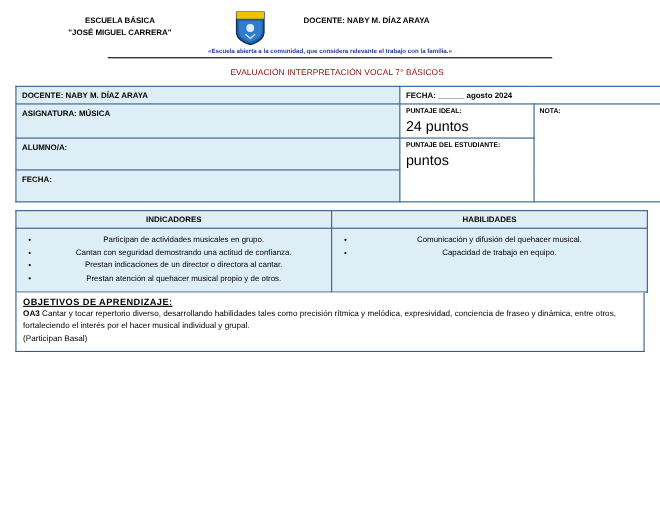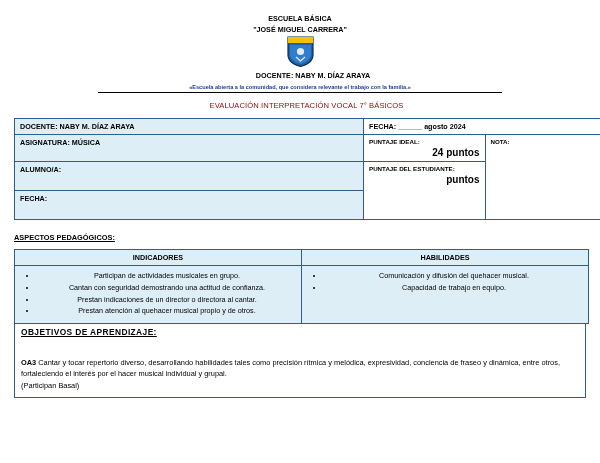--- a/index.html
+++ b/index.html
@@ -18,24 +18,23 @@
     position: relative;
     width: 600px;
     height: 463px;
     padding: 0;
     box-sizing: border-box;
   }
 
   
   .header {
     display: flex;
-    align-items: center;
+    align-items: flex-start;
     padding: 10px 14px 0 14px;
     box-sizing: border-box;
-    flex-direction: column;
   }
   .header-left {
     width: 190px;
     text-align: center;
     font-size: 7.2px;
     font-weight: bold;
     line-height: 1.5;
     padding-top: 4px;
   }
   .header-logo {
@@ -107,23 +106,23 @@
   .id-right {
     width: 117px;
     background: #ffffff !important;
   }
   .cell-tall { height: 22px; }
   .small-label {
     font-size: 6.2px;
     font-weight: bold;
   }
   .pts {
-    text-align: right;
-    font-size: 10px;
-    font-weight: bold;
+    text-align: left;
+    font-size: 13px;
+    font-weight: normal;
     margin-top: 2px;
   }
 
   
   .aspectos {
     margin: 13px 14px 0 14px;
     font-size: 7.4px;
     font-weight: bold;
     text-decoration: underline;
   }
@@ -168,21 +167,21 @@
     border-top: none;
     box-sizing: border-box;
     background: #ffffff;
     padding: 3px 6px 6px 6px;
   }
   .obj-title {
     font-size: 8.4px;
     font-weight: bold;
     text-decoration: underline;
     letter-spacing: .4px;
-    margin-bottom: 20px;
+    margin-bottom: 0;
   }
   .obj-body {
     font-size: 7.4px;
     line-height: 1.55;
   }
   .obj-body b { font-weight: bold; }
 </style>
 </head>
 <body>
 
@@ -234,21 +233,20 @@
         <div class="small-label">PUNTAJE DEL ESTUDIANTE:</div>
         <div class="pts">puntos</div>
       </td>
     </tr>
     <tr>
       <td class="id-left cell-tall">FECHA:</td>
     </tr>
   </tbody>
     </table>
 
-  <div class="aspectos">ASPECTOS PEDAGÓGICOS:</div>
 
   <table class="ind-table">
     <tbody>
         <tr>
       <th style="width:286px">INDICADORES</th>
       <th style="width:286px">HABILIDADES</th>
     </tr>
     <tr>
       <td>
         <ul>

